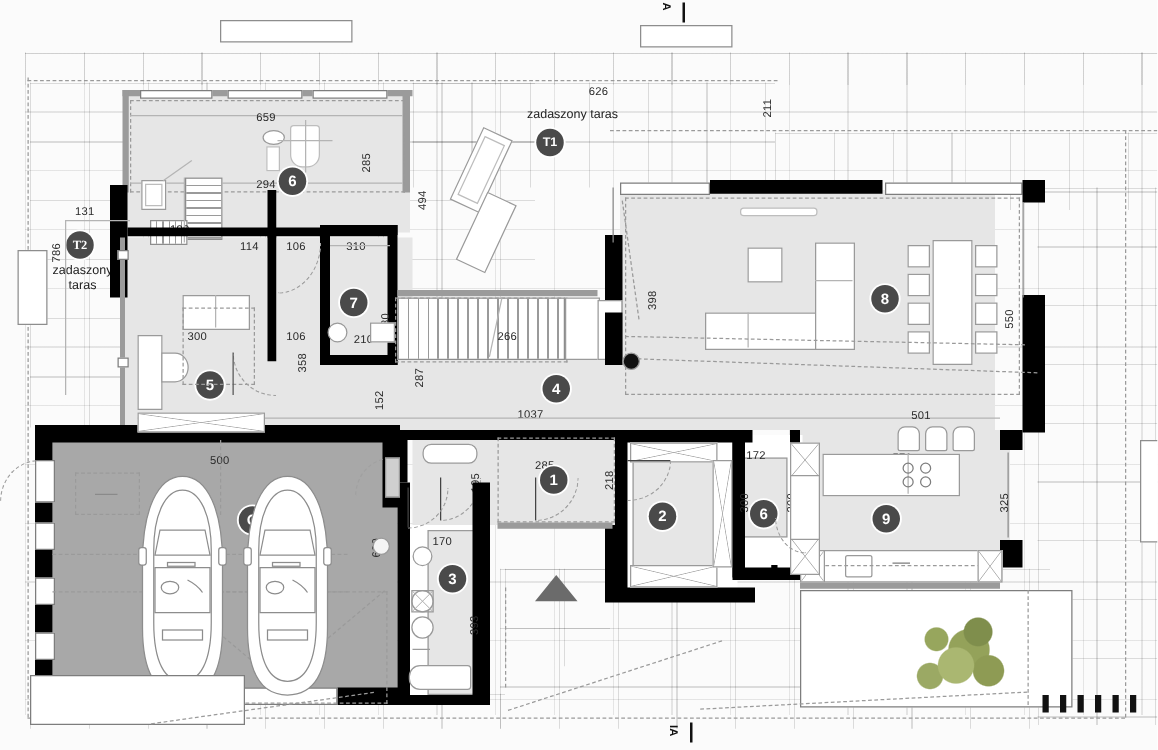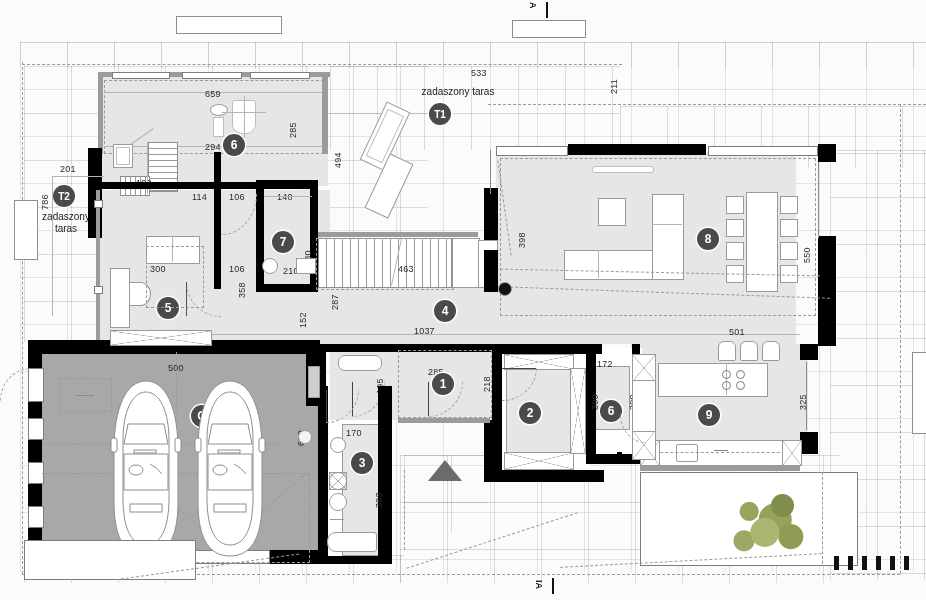--- a/index.html
+++ b/index.html
@@ -140,21 +140,21 @@
   <div class="floorwhite" style="left:572px;top:348px;width:70px;height:110px;"></div>
   <div class="furg" style="left:594px;top:366px;width:34px;height:62px;"></div>
   <div class="floorwhite" style="left:326px;top:420px;width:54px;height:136px;"></div>
   <div class="furg" style="left:342px;top:424px;width:36px;height:130px;"></div>
 
   <div class="garagefloor" style="left:42px;top:352px;width:276px;height:208px;"></div>
 
   <div class="lbl" style="left:398px;top:86px;width:120px;">zadaszony taras</div>
   <div class="badge" style="left:429px;top:103px;font-size:10px;">T1</div>
 
-  <div class="badge" style="left:53px;top:185px;font-size:10px;">T2</div>
+  <div class="badge" style="left:53px;top:185px;font-size:10px;font-family:Liberation Serif, serif;">T2</div>
   <div class="lbl" style="left:28px;top:211px;width:76px;">zadaszony</div>
   <div class="lbl" style="left:28px;top:223px;width:76px;">taras</div>
 
   <div class="fur" style="left:372px;top:104px;width:24px;height:62px;transform:rotate(25deg);"></div>
   <div class="fur" style="left:376px;top:156px;width:24px;height:58px;transform:rotate(25deg);"></div>
   <div class="furthin" style="left:376px;top:110px;width:16px;height:50px;transform:rotate(25deg);"></div>
 
   <div class="wallgray" style="left:98px;top:72px;width:232px;height:5px;"></div>
   <div class="wallgray" style="left:98px;top:72px;width:5px;height:82px;"></div>
   <div class="wallgray" style="left:322px;top:72px;width:6px;height:82px;"></div>
@@ -194,21 +194,21 @@
   <div class="wall" style="left:102px;top:182px;width:114px;height:7px;"></div>
   <div class="wall" style="left:216px;top:182px;width:100px;height:7px;"></div>
   <div class="wall" style="left:214px;top:152px;width:7px;height:38px;"></div>
   <div class="wall" style="left:214px;top:189px;width:7px;height:100px;"></div>
 
   <div class="wall" style="left:256px;top:180px;width:62px;height:8px;"></div>
   <div class="wall" style="left:256px;top:180px;width:8px;height:112px;"></div>
   <div class="wall" style="left:310px;top:180px;width:8px;height:112px;"></div>
   <div class="wall" style="left:256px;top:284px;width:62px;height:8px;"></div>
 
-  <div class="dim nb" style="left:275px;top:192px;">140</div>
+  <div class="dim nb" style="left:275px;top:192px;">310</div>
   <div class="dim nb v" style="left:303px;top:268px;">280</div>
   <div class="dim nb" style="left:281px;top:266px;">210</div>
   <div class="badge" style="left:272px;top:231px;">7</div>
   <div class="circ" style="left:262px;top:258px;width:14px;height:14px;"></div>
   <div class="fur" style="left:296px;top:258px;width:18px;height:14px;"></div>
   <div class="thinh" style="left:264px;top:196px;width:48px;"></div>
 
   <div class="dim nb" style="left:190px;top:192px;">114</div>
   <div class="dim nb" style="left:227px;top:192px;">106</div>
   <div class="dim nb" style="left:227px;top:264px;">106</div>
@@ -224,21 +224,21 @@
   <div class="dashbox" style="left:146px;top:246px;width:56px;height:60px;"></div>
   <div class="swing" style="left:186px;top:282px;width:34px;height:34px;border-radius:0 0 0 100%;border-top:none;border-right:none;"></div>
   <div class="thinv" style="left:186px;top:282px;height:34px;border-color:#555;"></div>
 
   <div class="swing" style="left:222px;top:194px;width:34px;height:40px;border-radius:0 0 100% 0;border-top:none;border-left:none;"></div>
 
   <div class="wallgray" style="left:318px;top:232px;width:160px;height:5px;"></div>
   <div class="steps" style="left:318px;top:238px;width:132px;height:48px;
        background-image:repeating-linear-gradient(to right,transparent 0 7px,#9a9a9a 7px 8px);"></div>
   <div class="dashbox" style="left:316px;top:238px;width:136px;height:50px;"></div>
-  <div class="dim nb" style="left:396px;top:264px;">463</div>
+  <div class="dim nb" style="left:396px;top:264px;">266</div>
   <div class="dim nb v" style="left:471px;top:278px;">137</div>
   <div class="dim nb v" style="left:330px;top:312px;">287</div>
   <div class="thinv" style="left:396px;top:238px;height:48px;transform:rotate(12deg);"></div>
   <div class="fur" style="left:452px;top:238px;width:26px;height:48px;"></div>
 
   <div class="badge" style="left:434px;top:300px;">4</div>
   <div class="dim nb" style="left:412px;top:326px;">1037</div>
   <div class="dim nb v" style="left:298px;top:330px;">152</div>
   <div class="thinh" style="left:110px;top:334px;width:690px;"></div>
 
@@ -248,21 +248,21 @@
   <div class="wall" style="left:818px;top:144px;width:18px;height:18px;"></div>
   <div class="wall" style="left:818px;top:236px;width:18px;height:110px;"></div>
   <div class="wall" style="left:484px;top:188px;width:14px;height:62px;"></div>
   <div class="thinv" style="left:490px;top:150px;height:44px;border-color:#8a8a8a;"></div>
   <div class="thinv" style="left:818px;top:162px;height:76px;border-color:#8a8a8a;"></div>
 
   <div class="dashbox" style="left:500px;top:158px;width:314px;height:156px;"></div>
   <div class="dim nb v" style="left:517px;top:250px;">398</div>
   <div class="dim nb" style="left:645px;top:263px;">930</div>
   <div class="dim nb v" style="left:802px;top:265px;">550</div>
-  <div class="dim nb" style="left:469px;top:68px;">533</div>
+  <div class="dim nb" style="left:469px;top:68px;">626</div>
   <div class="dim nb v" style="left:609px;top:96px;">211</div>
   <div class="badge" style="left:697px;top:228px;">8</div>
 
   <div class="fur" style="left:564px;top:250px;width:88px;height:28px;"></div>
   <div class="fur" style="left:652px;top:194px;width:30px;height:84px;"></div>
   <div class="thinh" style="left:652px;top:224px;width:30px;"></div>
   <div class="fur" style="left:598px;top:198px;width:26px;height:26px;"></div>
   <div class="thinv" style="left:598px;top:250px;height:28px;"></div>
   <div class="furthin" style="left:592px;top:166px;width:60px;height:5px;border-radius:3px;"></div>
 
@@ -427,21 +427,21 @@
       <rect x="28" y="72" width="22" height="3"></rect>
     </g>
   </svg>
 
   <div class="swing" style="left:284px;top:366px;width:28px;height:30px;border-radius:100% 0 0 0;border-bottom:none;border-right:none;"></div>
   <div class="fur" style="left:308px;top:366px;width:10px;height:30px;background:#cfcfcf;"></div>
 
   <div class="swing" style="left:0px;top:368px;width:30px;height:32px;border-radius:100% 0 0 0;border-bottom:none;border-right:none;"></div>
   <div class="wallout" style="left:28px;top:368px;width:14px;height:32px;"></div>
 
-  <div class="dim nb" style="left:58px;top:164px;">201</div>
+  <div class="dim nb" style="left:58px;top:164px;">131</div>
   <div class="dim nb v" style="left:40px;top:212px;">786</div>
   <div class="thinh" style="left:52px;top:176px;width:52px;"></div>
   <div class="thinv" style="left:52px;top:176px;height:140px;"></div>
 
   <div class="wallgray" style="left:96px;top:190px;width:4px;height:150px;"></div>
   <div class="wallout" style="left:94px;top:200px;width:7px;height:6px;"></div>
   <div class="wallout" style="left:94px;top:286px;width:7px;height:6px;"></div>
 
   <div class="xbox" style="left:110px;top:330px;width:100px;height:14px;"></div>
 

